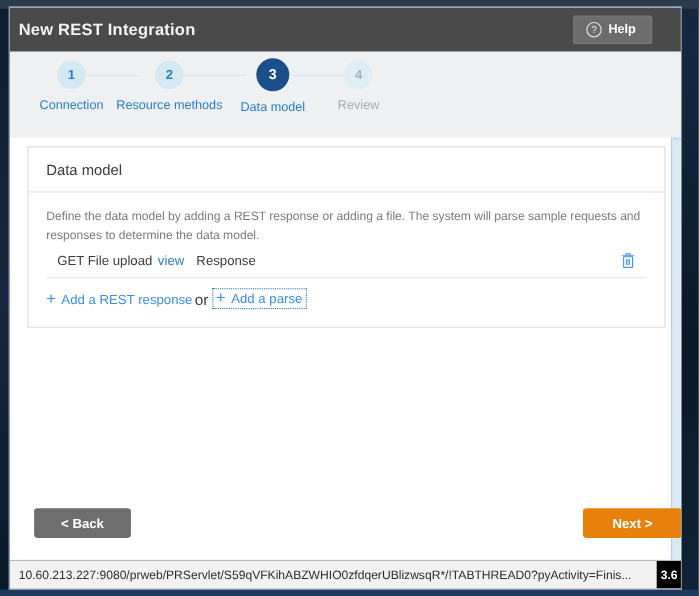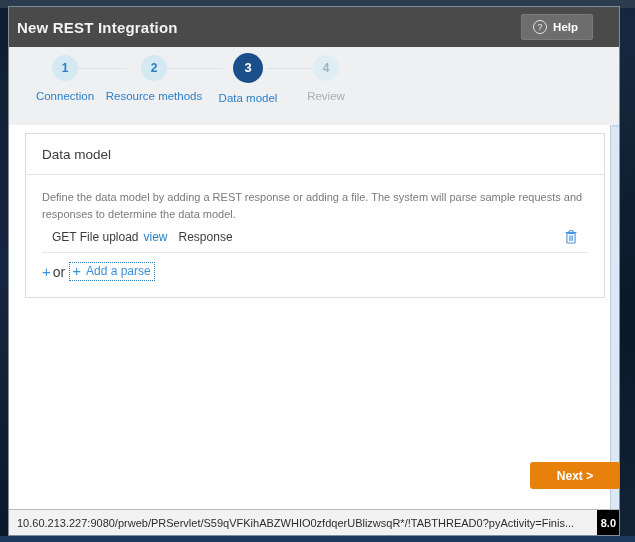--- a/index.html
+++ b/index.html
@@ -407,33 +407,35 @@
             <path d="M1.5 3.5h11" stroke="#4a96e2" stroke-width="1.1" fill="none"></path>
             <path d="M5 3.5V2.2c0-.3.2-.5.5-.5h3c.3 0 .5.2.5.5v1.3" stroke="#4a96e2" stroke-width="1.1" fill="none"></path>
             <rect x="2.9" y="4.4" width="8.2" height="9.6" rx="0.6" stroke="#4a96e2" stroke-width="1.1" fill="none"></rect>
             <path d="M5.6 6.4v5.6M7 6.4v5.6M8.4 6.4v5.6" stroke="#4a96e2" stroke-width="0.9" fill="none"></path>
           </svg>
         </div>
 
         <div id="add-row">
           <span class="add-link">
             <span class="plus">+</span>
+            <span>Add a REST response</span>
           </span>
           <span id="or-text">or</span>
           <span class="add-link" id="add-file-link">
             <span class="plus">+</span>
             <span>Add a parse</span>
           </span>
         </div>
       </div>
     </div>
 
     <div id="footer">
+      <button class="btn" id="back-button">&lt; Back</button>
       <button class="btn" id="next-button">Next &gt;</button>
     </div>
 
     <div id="status-bar">
       <div id="status-url">10.60.213.227:9080/prweb/PRServlet/S59qVFKihABZWHIO0zfdqerUBlizwsqR*/!TABTHREAD0?pyActivity=Finis...</div>
-      <div id="zoom-badge">8.0</div>
+      <div id="zoom-badge">3.6</div>
     </div>
 
   </div>
 </div>
 
 </body></html>

